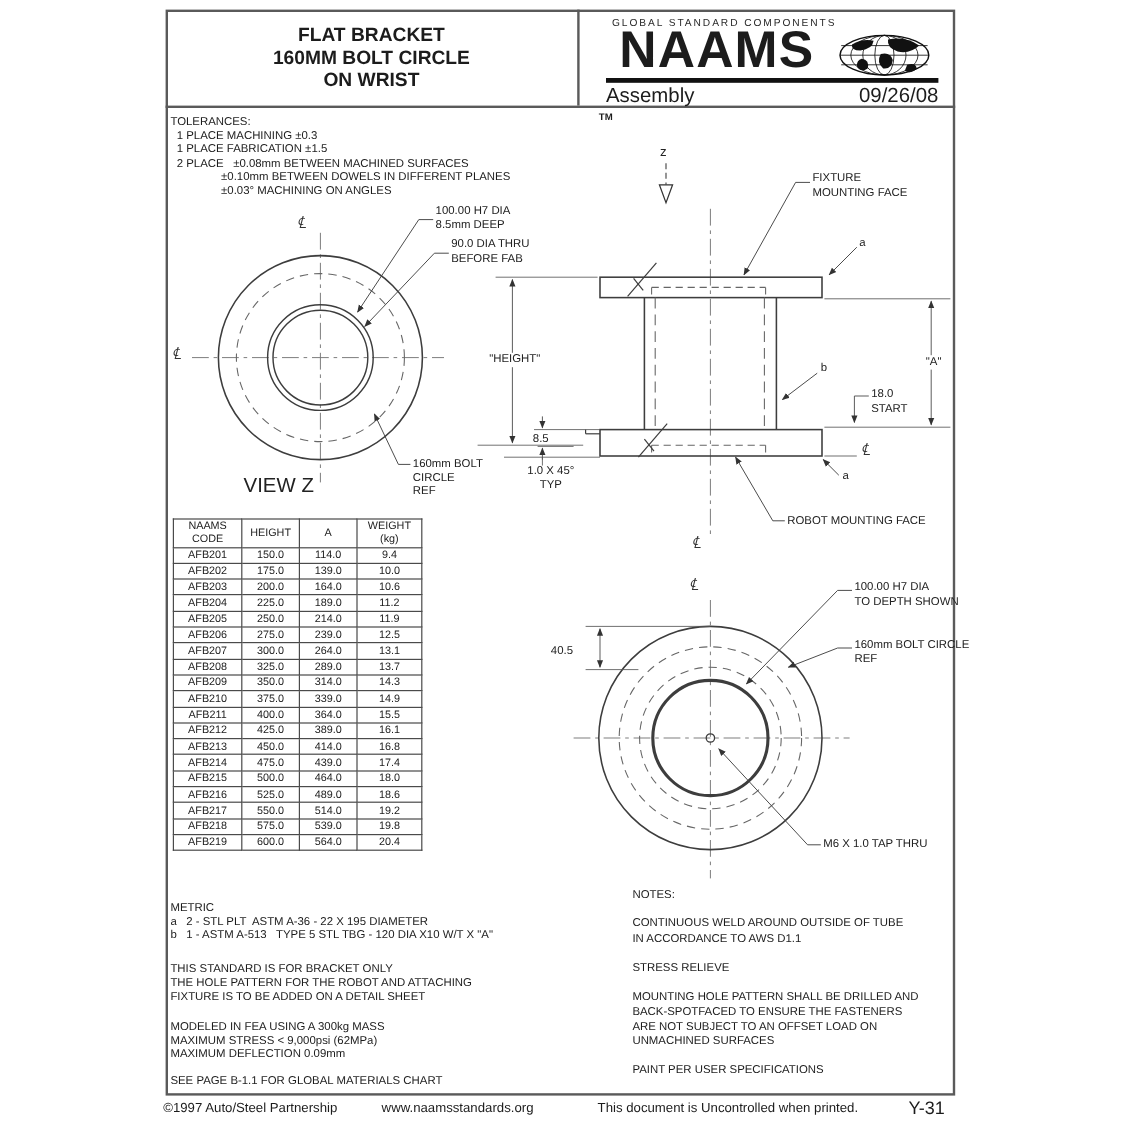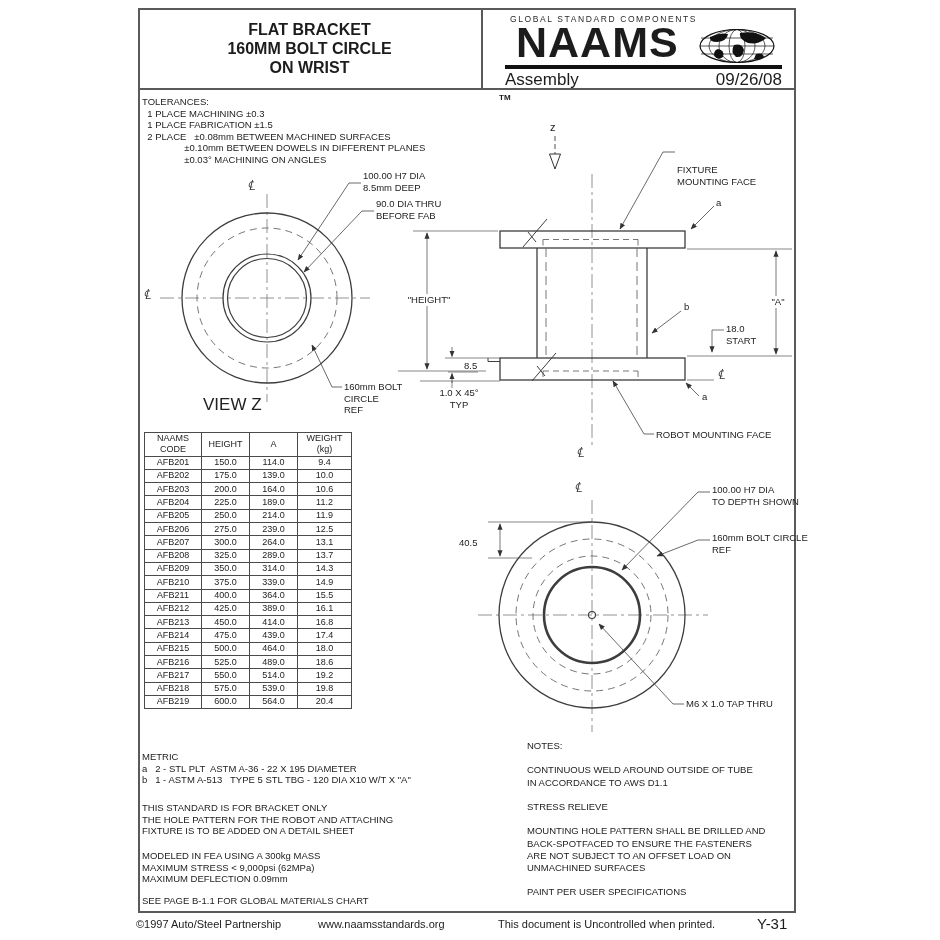--- a/index.html
+++ b/index.html
@@ -178,29 +178,29 @@
   <div class="label" style="left:376px;top:198px;">90.0 DIA THRU
 BEFORE FAB</div>
   <div class="label" style="left:344px;top:381px;">160mm BOLT
 CIRCLE
 REF</div>
   <div class="label viewlbl" style="left:203px;top:399px;">VIEW Z</div>
   <div class="clsym" style="left:247px;top:178px;">℄</div>
   <div class="clsym" style="left:143px;top:287px;">℄</div>
 
   <div class="label" style="left:550px;top:122px;font-size:11px;">z</div>
-  <div class="label" style="left:677px;top:143px;margin-top:21px;">FIXTURE
+  <div class="label" style="left:677px;top:143px;">FIXTURE
 MOUNTING FACE</div>
   <div class="label" style="left:716px;top:197px;">a</div>
   <div class="label" style="left:684px;top:301px;">b</div>
   <div class="label ctr onwhite" style="left:399px;top:294px;width:56px;">"HEIGHT"</div>
   <div class="label ctr onwhite" style="left:763px;top:296px;width:26px;">"A"</div>
   <div class="label" style="left:726px;top:323px;">18.0
 START</div>
-  <div class="label" style="left:464px;top:360px;">8.5</div>
+  <div class="label" style="left:444px;top:360px;">8.5</div>
   <div class="label ctr" style="left:433px;top:387px;width:52px;">1.0 X 45°
 TYP</div>
   <div class="label" style="left:702px;top:391px;">a</div>
   <div class="label" style="left:656px;top:429px;">ROBOT MOUNTING FACE</div>
   <div class="clsym" style="left:717px;top:367px;">℄</div>
   <div class="clsym" style="left:576px;top:445px;">℄</div>
 
   <div class="clsym" style="left:574px;top:480px;">℄</div>
   <div class="label" style="left:712px;top:484px;">100.00 H7 DIA
 TO DEPTH SHOWN</div>

